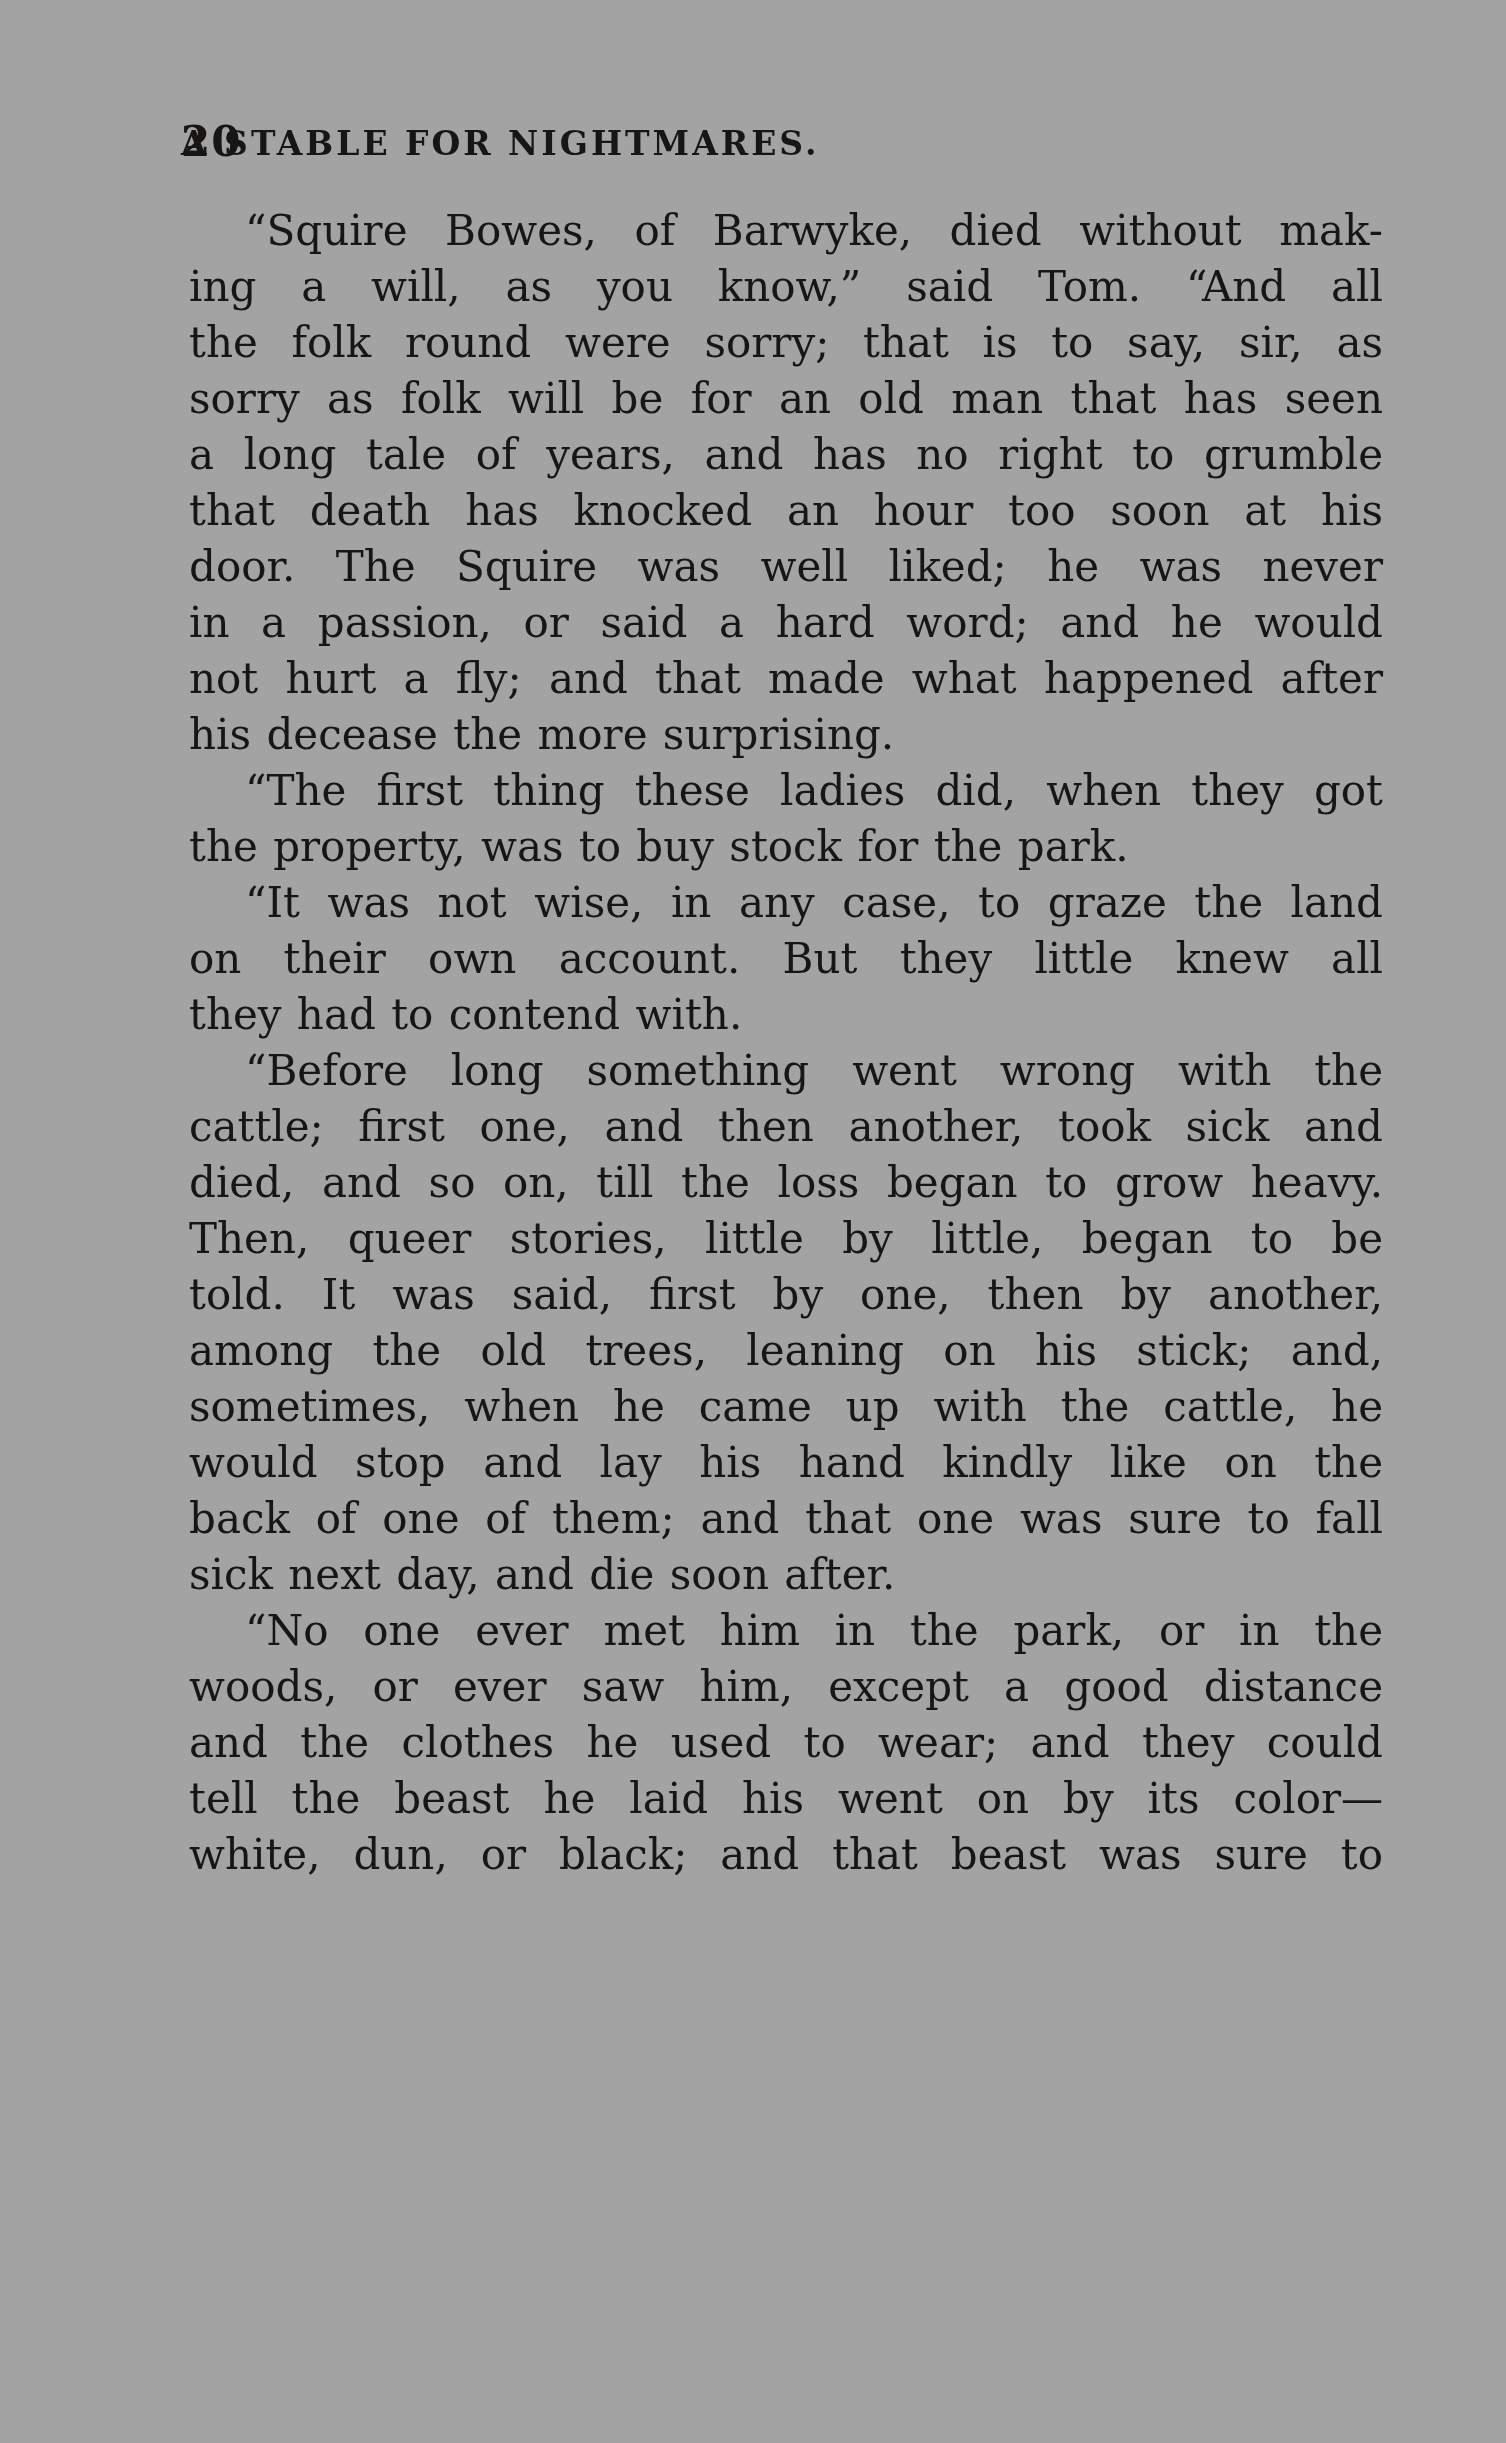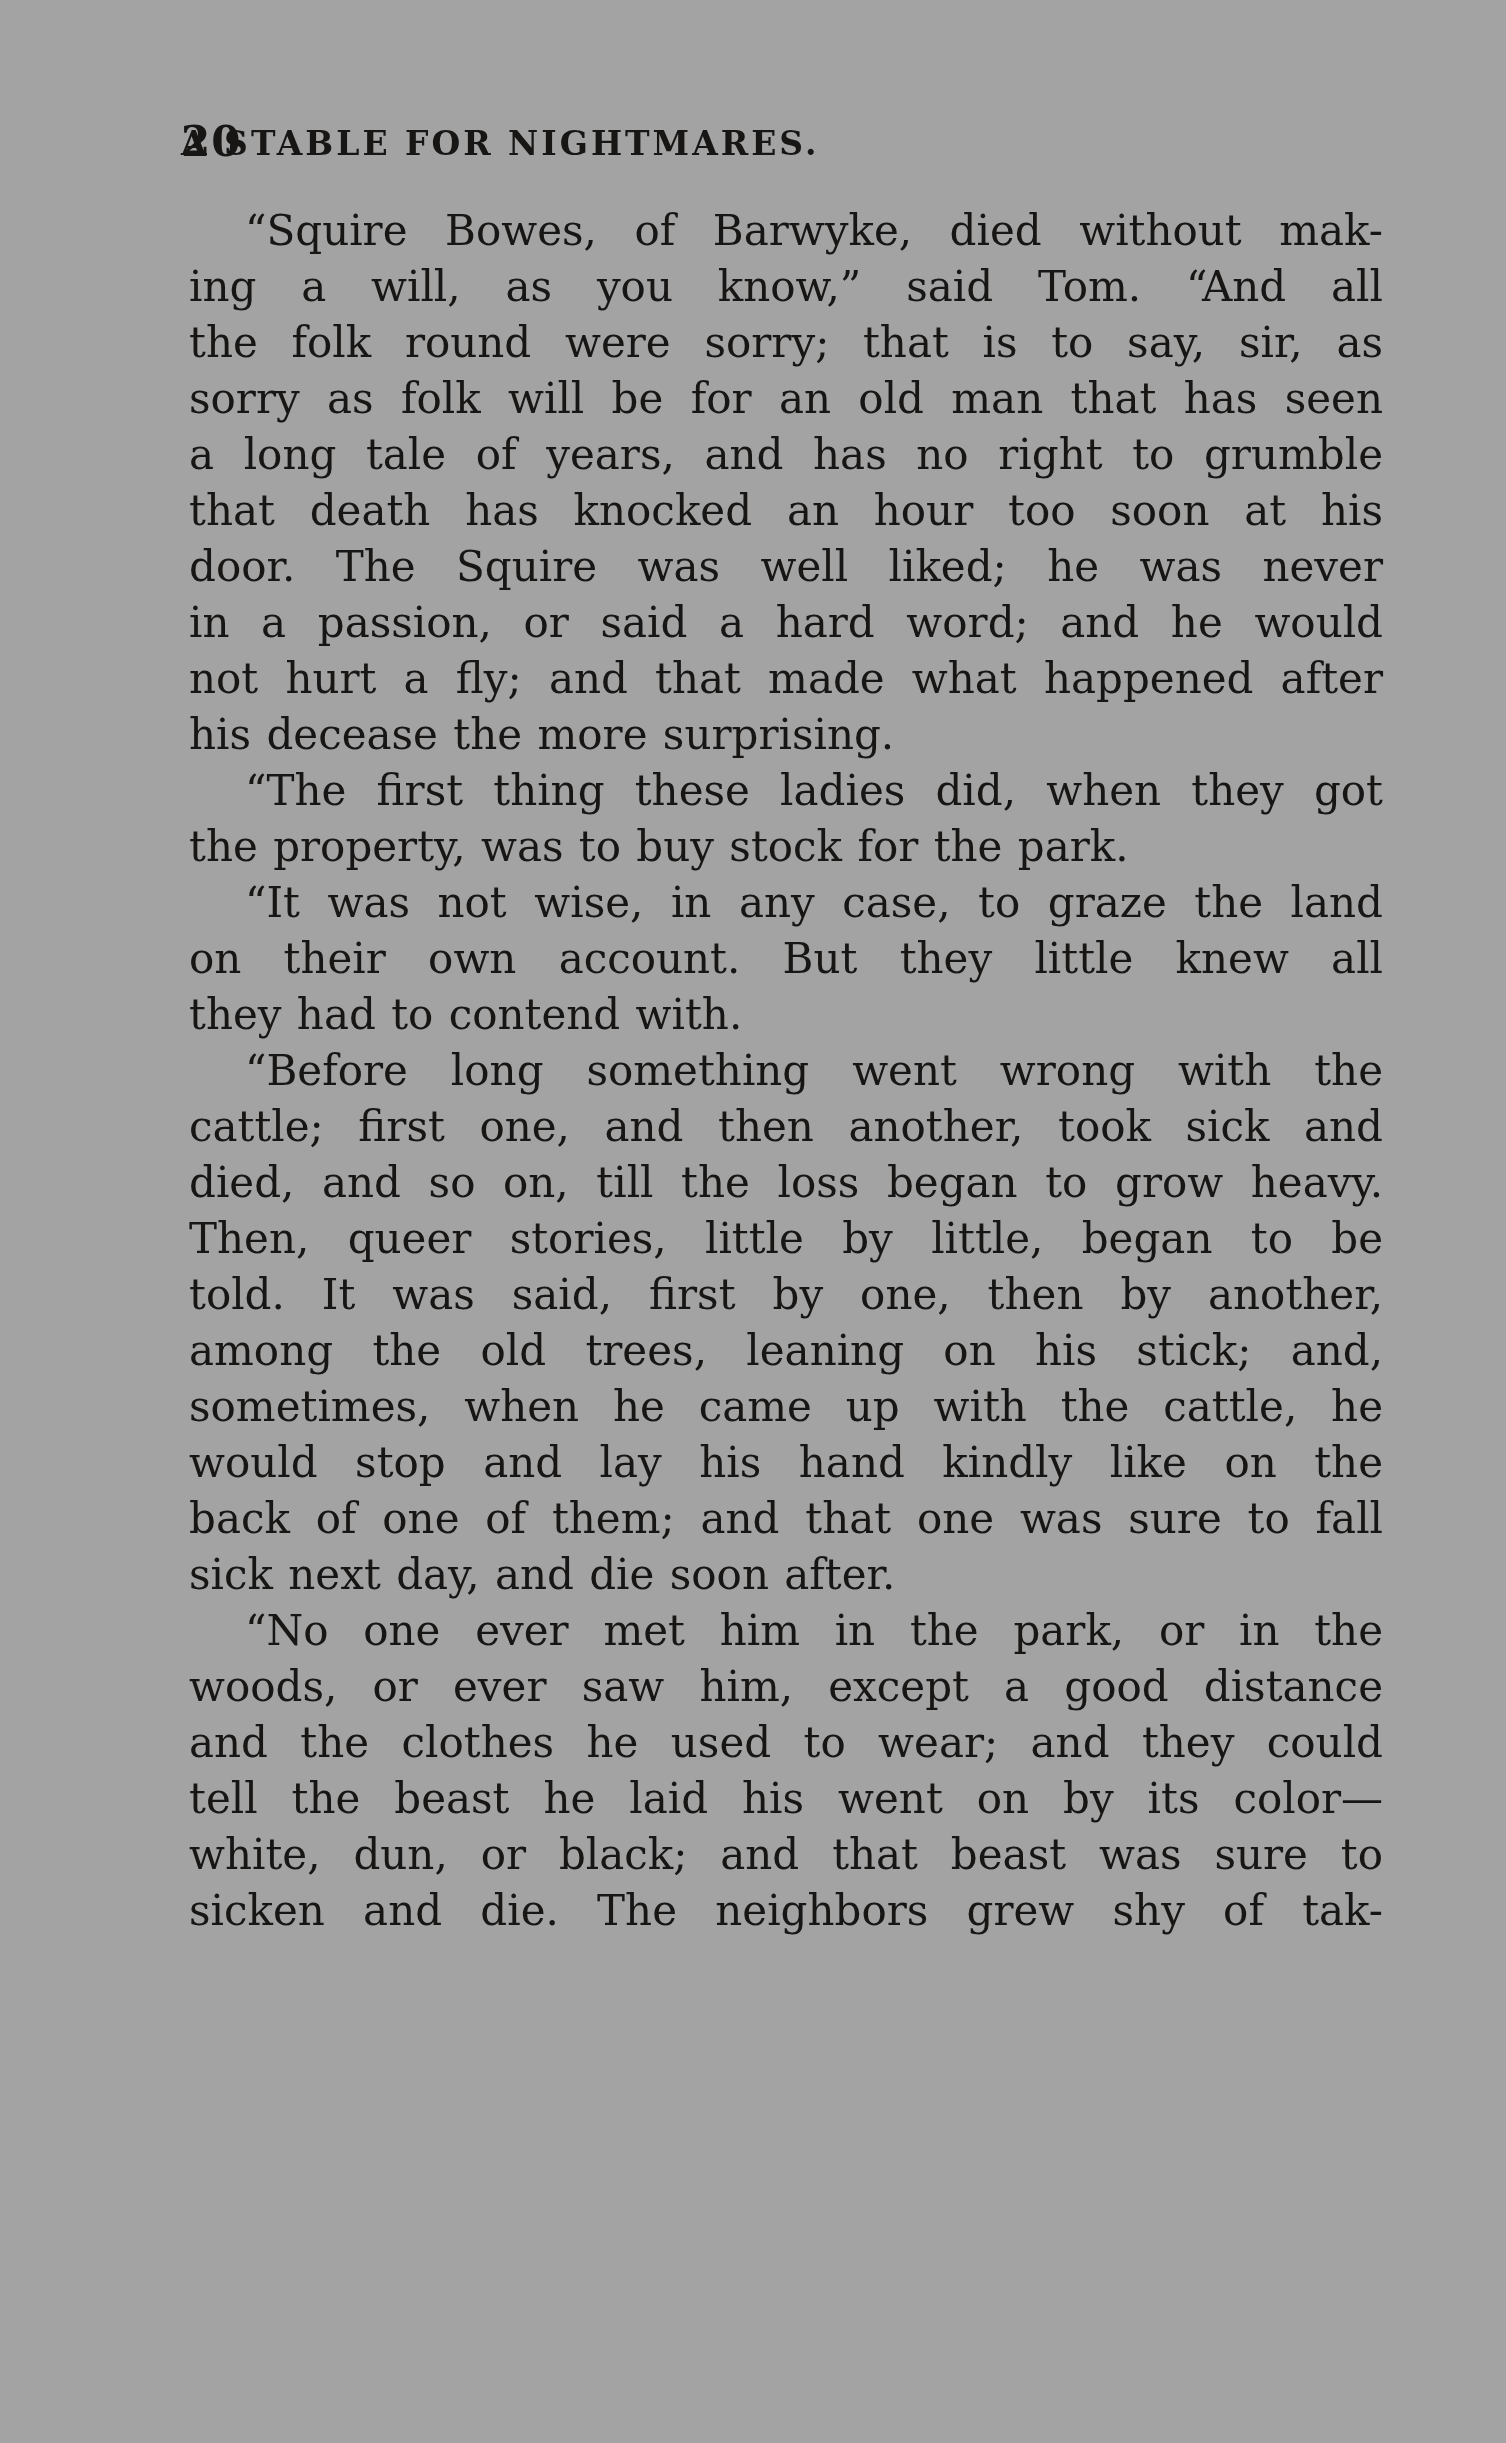--- a/index.html
+++ b/index.html
@@ -96,18 +96,17 @@
     <div class="line">sometimes, when he came up with the cattle, he</div>
     <div class="line">would stop and lay his hand kindly like on the</div>
     <div class="line">back of one of them;  and that one was sure to fall</div>
     <div class="line plast">sick next day, and die soon after.</div>
 
     <div class="line first">“No one ever met him in the park, or in the</div>
     <div class="line">woods, or ever saw him, except a good distance</div>
     <div class="line">and the clothes he used to wear;  and they could</div>
     <div class="line">tell the beast he laid his went on by its color—</div>
     <div class="line">white, dun, or black;  and that beast was sure to</div>
-    <div class="line">sicken and die.  The neighbors grew shy of tak-</div>
 
   </div>
 
 </div>
 
 
 </body></html>

